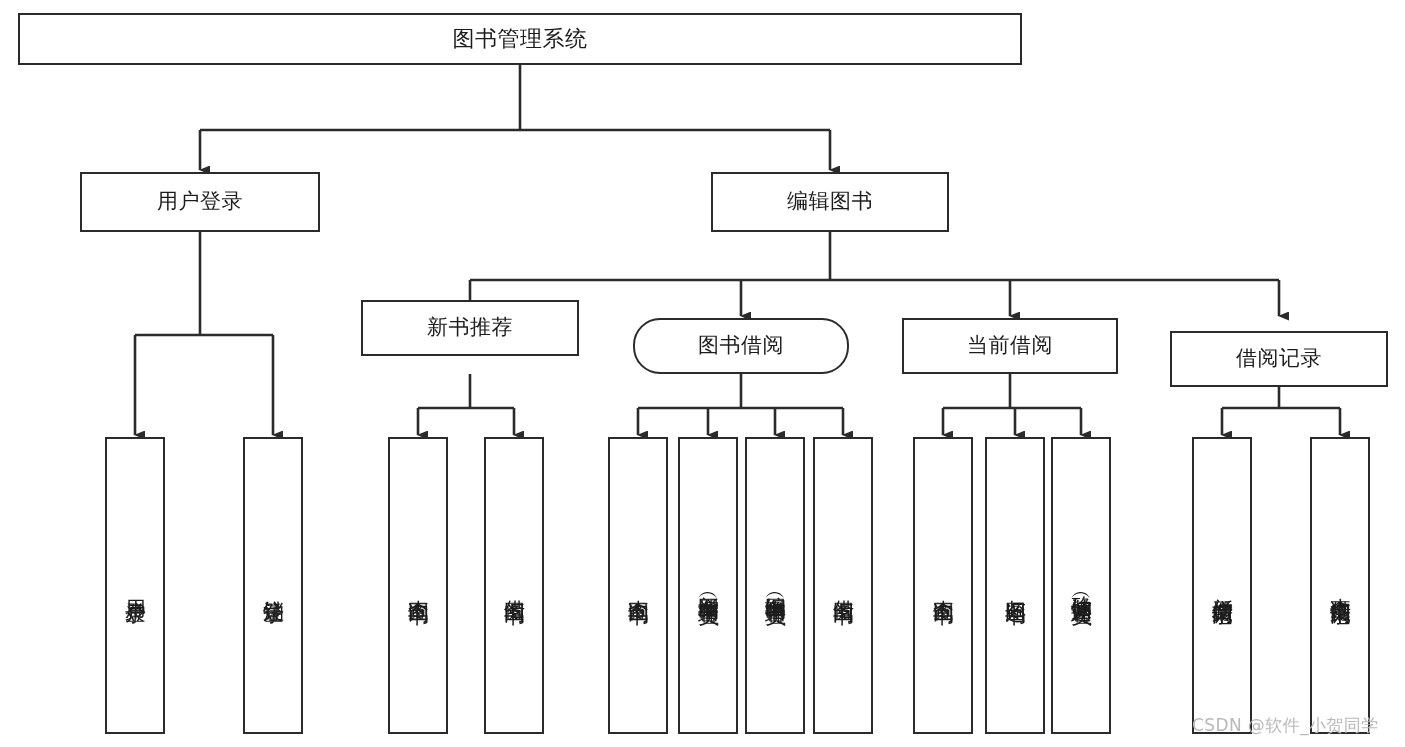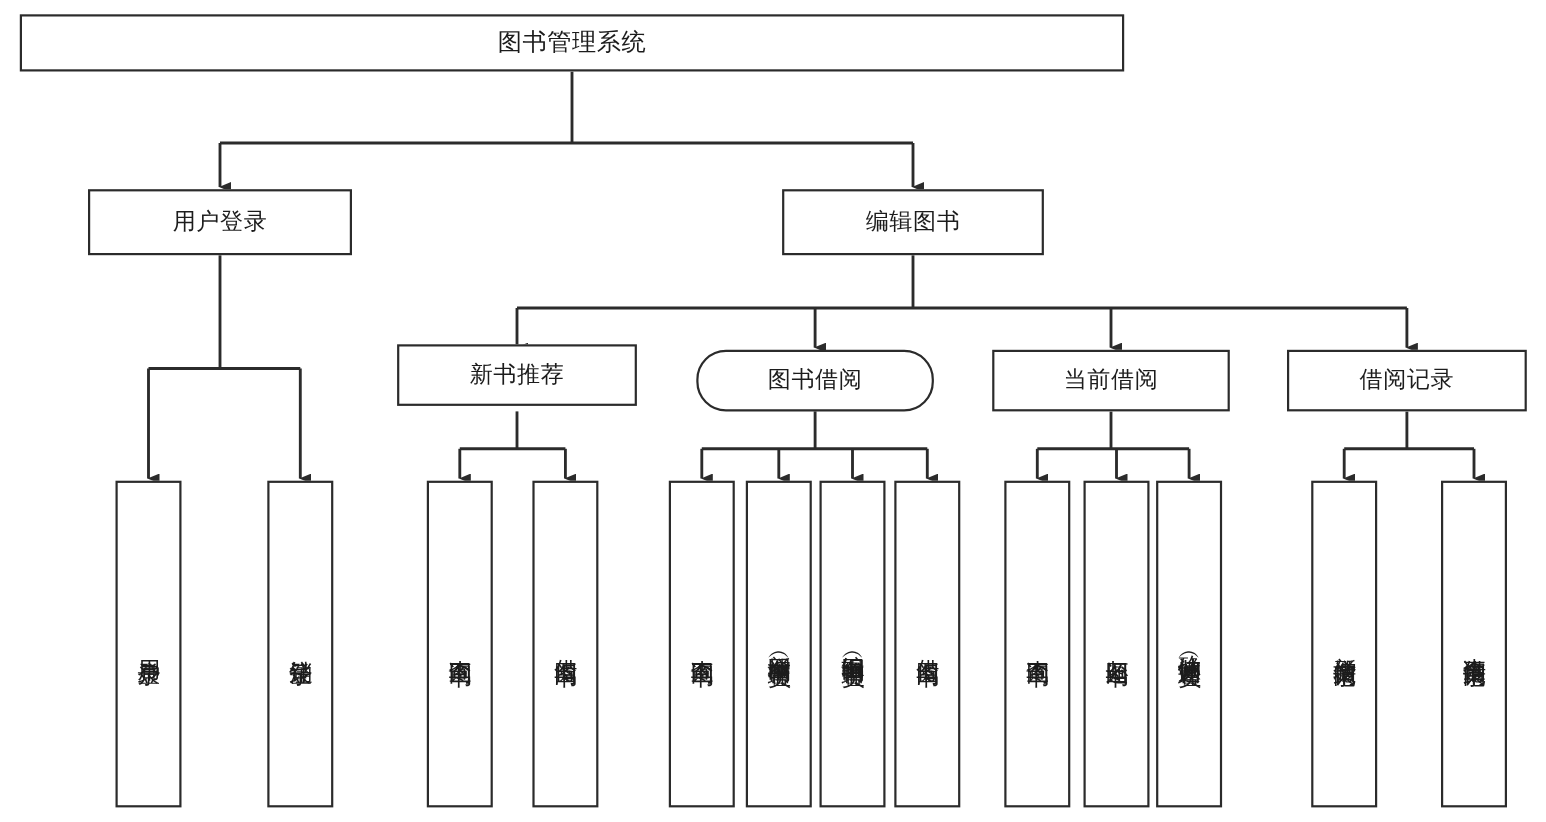--- a/index.html
+++ b/index.html
@@ -114,30 +114,30 @@
   <div id="node-layer">
       <div class="node-box node-root" style="left: 18px; top: 13px; width: 1004px; height: 52px;">
         <span class="node-label-h">图书管理系统</span>
       </div>
       <div class="node-box" style="left: 80px; top: 172px; width: 240px; height: 60px;">
         <span class="node-label-h">用户登录</span>
       </div>
       <div class="node-box" style="left: 711px; top: 172px; width: 238px; height: 60px;">
         <span class="node-label-h">编辑图书</span>
       </div>
-      <div class="node-box" style="left: 361px; top: 313px; width: 218px; height: 56px;">
+      <div class="node-box" style="left: 361px; top: 300px; width: 218px; height: 56px;">
         <span class="node-label-h">新书推荐</span>
       </div>
       <div class="node-box" style="left: 633px; top: 318px; width: 216px; height: 56px; border-radius: 27px;">
         <span class="node-label-h">图书借阅</span>
       </div>
       <div class="node-box" style="left: 902px; top: 318px; width: 216px; height: 56px;">
         <span class="node-label-h">当前借阅</span>
       </div>
-      <div class="node-box" style="left: 1170px; top: 318px; width: 218px; height: 56px; text-align: center;">
+      <div class="node-box" style="left: 1170px; top: 331px; width: 218px; height: 56px; text-align: center;">
         <span class="node-label-h">借阅记录</span>
       </div>
       <div class="node-box" style="left: 105px; top: 437px; width: 60px; height: 297px;">
         <span class="node-label-v">用户登录</span>
       </div>
       <div class="node-box" style="left: 243px; top: 437px; width: 60px; height: 297px;">
         <span class="node-label-v">注销登录</span>
       </div>
       <div class="node-box" style="left: 388px; top: 437px; width: 60px; height: 297px;">
         <span class="node-label-v">查询图书</span>
@@ -167,13 +167,14 @@
         <span class="node-label-v">确认归还（管理员）</span>
       </div>
       <div class="node-box" style="left: 1192px; top: 437px; width: 60px; height: 297px;">
         <span class="node-label-v">新增借阅记录</span>
       </div>
       <div class="node-box" style="left: 1310px; top: 437px; width: 60px; height: 297px;">
         <span class="node-label-v">查询借阅记录</span>
       </div>
     </div>
 
+  <div class="watermark" style="left: 1192px; top: 714px; color: rgb(185, 185, 185);">CSDN @软件_小贺同学</div>
 </div>
 
 </body></html>

